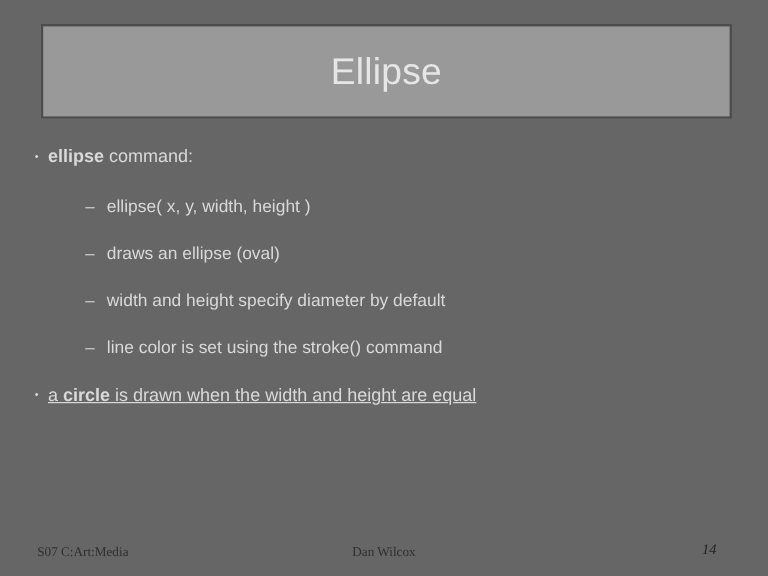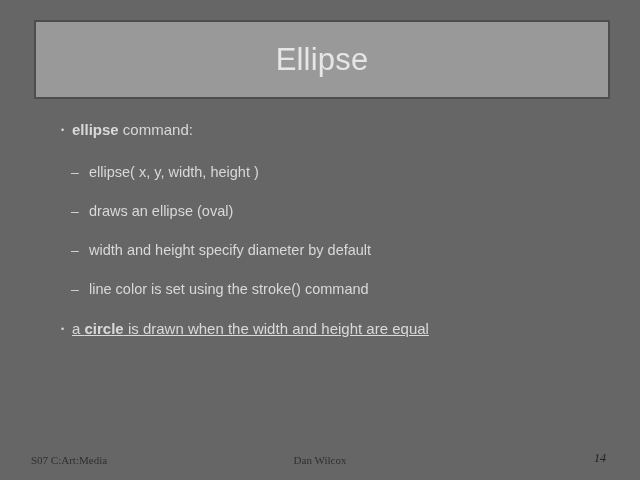--- a/index.html
+++ b/index.html
@@ -56,21 +56,20 @@
     height: 480px;
   }
 
   .bullet-l1 {
     position: absolute;
     left: 29px;
     color: #d9d9d9;
     font-size: 15px;
     line-height: 18px;
     white-space: nowrap;
-    margin-left: 32px;
   }
   .bullet-l1 .marker {
     display: inline-block;
     width: 11px;
     color: #d9d9d9;
     font-size: 9px;
     vertical-align: 2px;
   }
   .bullet-l1 .txt {
     display: inline;
@@ -122,21 +121,21 @@
     color: #2f2f2f;
     font-family: "Liberation Serif", serif;
     font-size: 11px;
     line-height: 14px;
   }
   #footer-page {
     position: absolute;
     left: 585px;
     top: 451px;
     width: 30px;
-    text-align: center;
+    text-align: left;
     color: #222222;
     font-family: "Liberation Serif", serif;
     font-size: 12px;
     line-height: 14px;
     font-style: italic;
   }
 </style>
 </head>
 <body>
 

